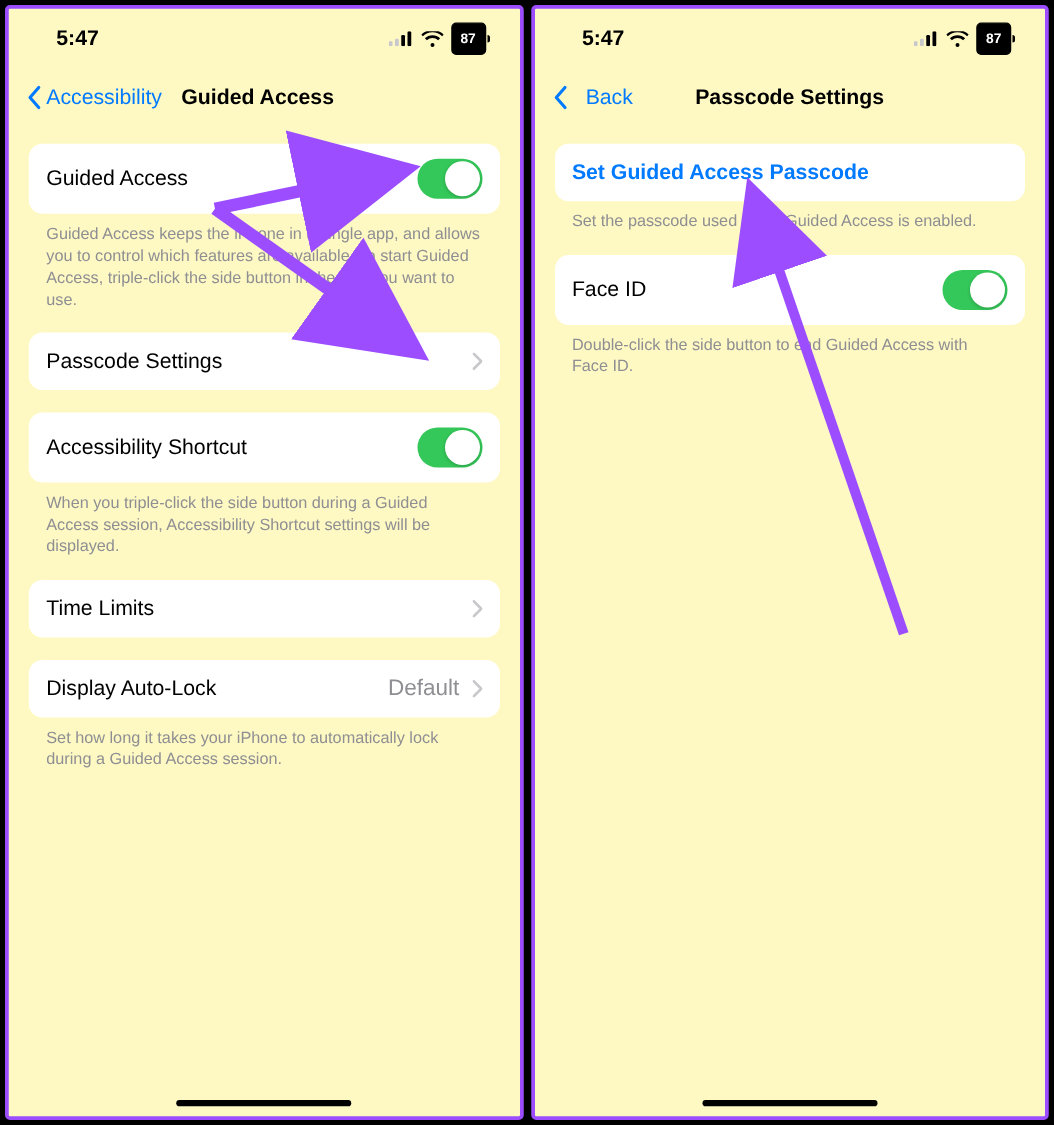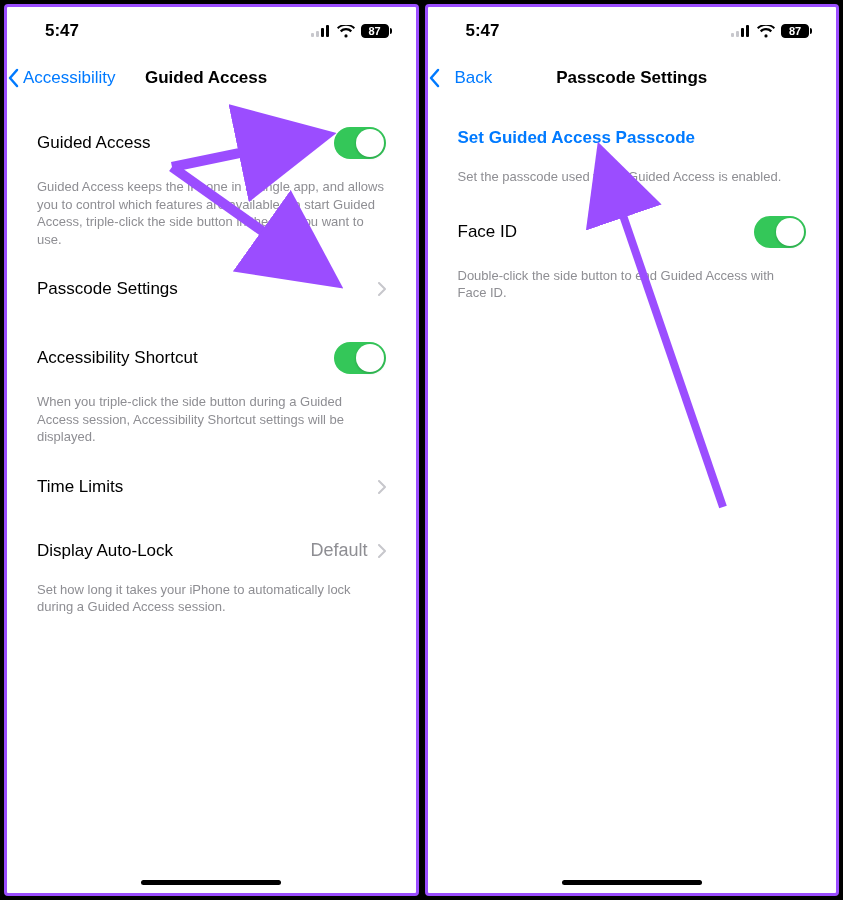--- a/index.html
+++ b/index.html
@@ -7,21 +7,21 @@
     font-family: -apple-system, "Helvetica Neue", Helvetica, Arial, sans-serif;
     background: #000;
     width: 843px;
     height: 900px;
     display: flex;
     gap: 6px;
     padding: 4px;
   }
   .phone {
     flex: 1;
-    background: #ffffff;
+    background: #fef9c3;
     border: 3px solid #9b4dff;
     border-radius: 4px;
     position: relative;
     overflow: hidden;
     display: flex;
     flex-direction: column;
   }
   .status-bar {
     height: 48px;
     display: flex;
@@ -40,21 +40,21 @@
     gap: 6px;
   }
   .signal-icon, .wifi-icon { display: block; }
   .battery-box {
     display: flex;
     align-items: center;
     gap: 1px;
   }
   .battery-body {
     width: 28px;
-    height: 14px;
+    height: 26px;
     border: 1px solid #000;
     border-radius: 4px;
     background: #000;
     display: flex;
     align-items: center;
     justify-content: center;
   }
   .battery-text {
     color: #fff;
     font-size: 11px;
@@ -72,21 +72,21 @@
     height: 46px;
     padding: 0 10px;
     position: relative;
   }
   .nav-back {
     display: flex;
     align-items: center;
     color: #007aff;
     font-size: 17px;
     position: absolute;
-    left: 0;
+    left: 14px;
   }
   .nav-title {
     font-weight: 600;
     font-size: 17px;
     color: #000;
     flex: 1;
     text-align: center;
   }
   .nav-back-left .nav-title {
     text-align: left;

